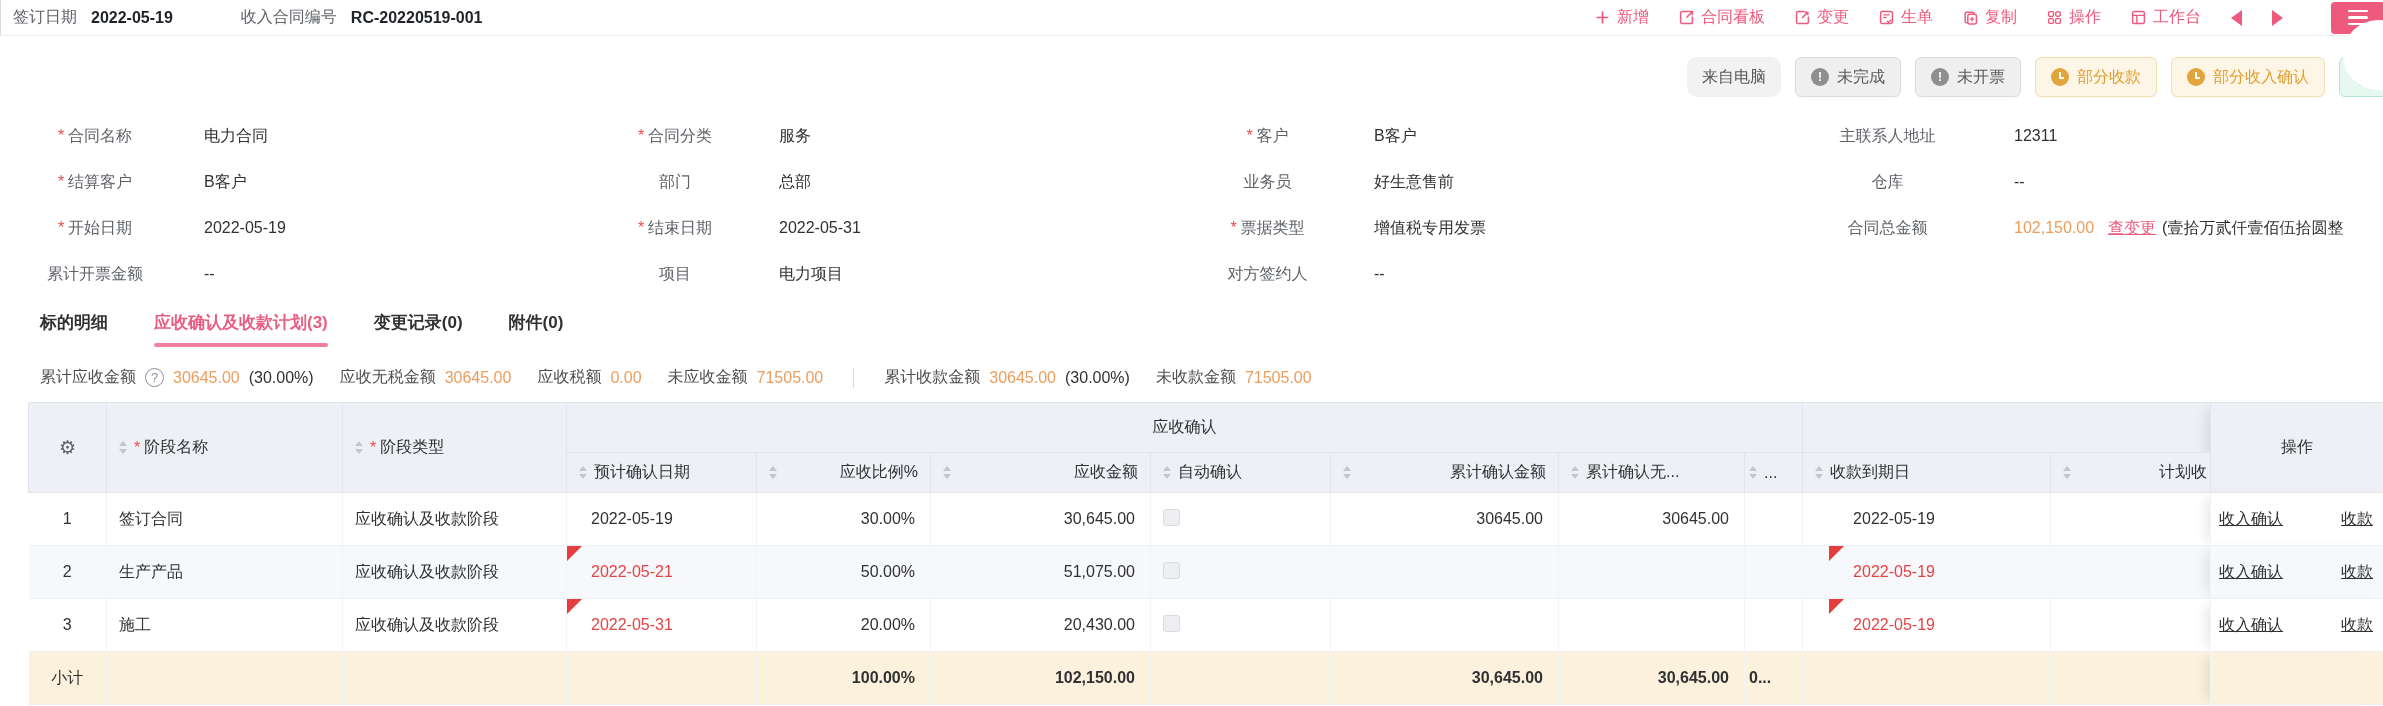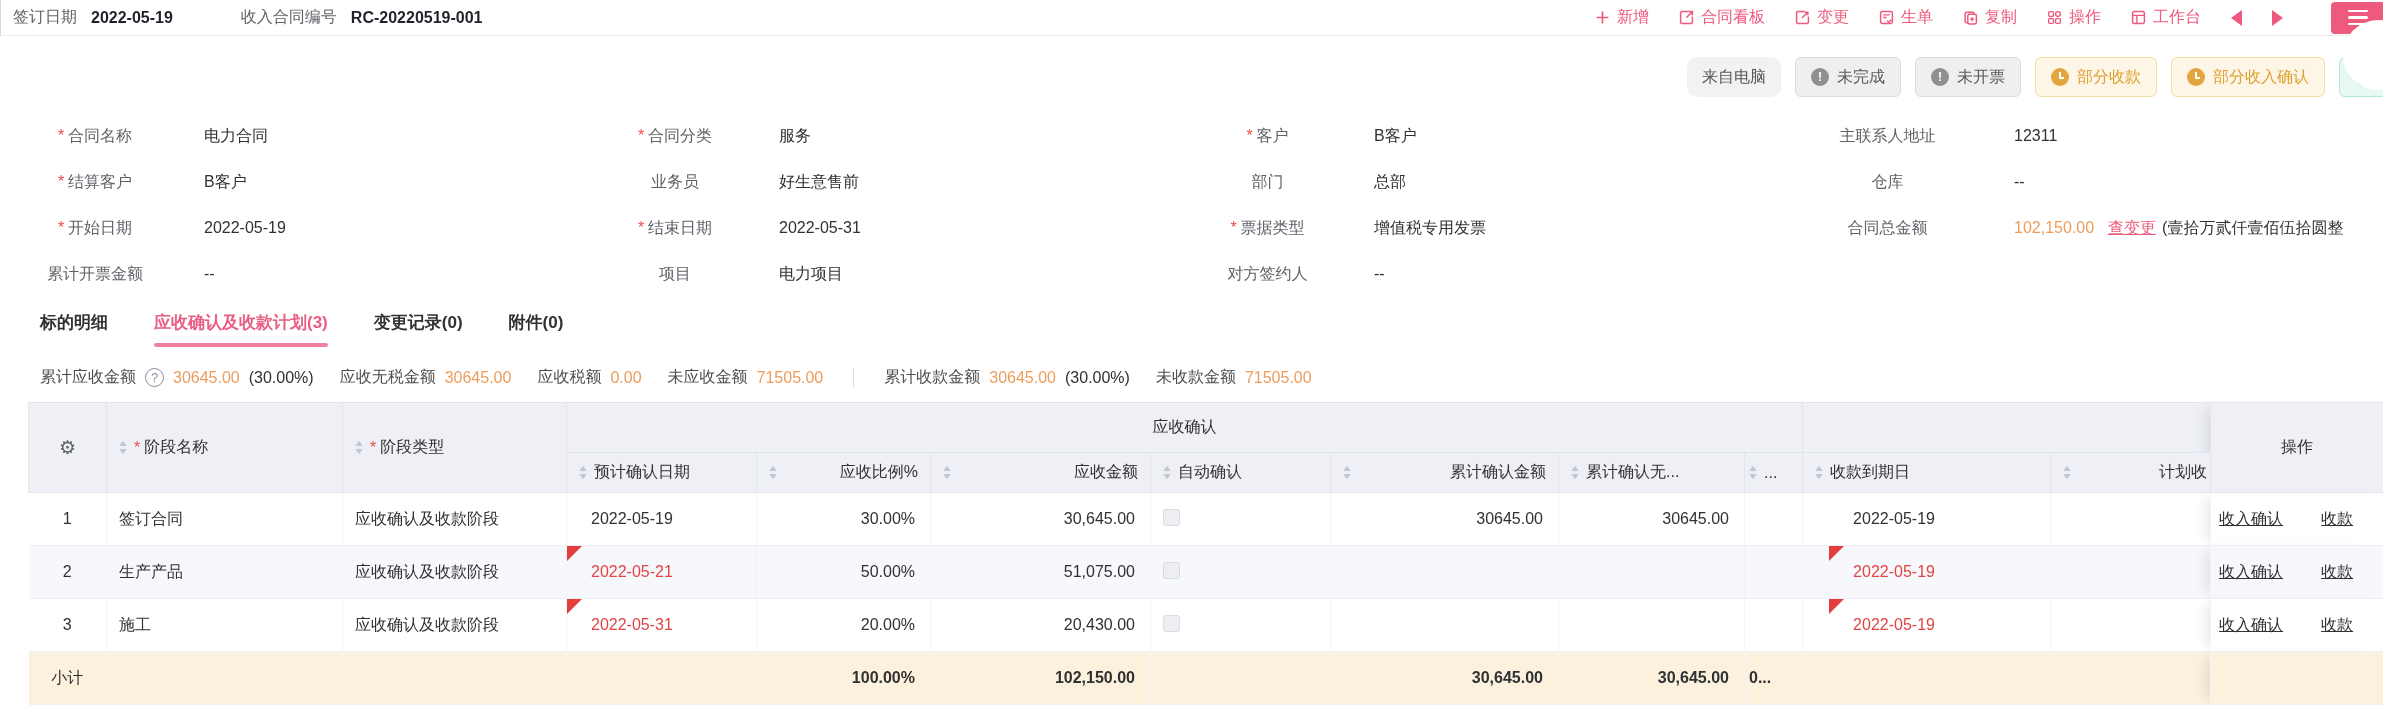--- a/index.html
+++ b/index.html
@@ -90,21 +90,21 @@
   td.date { padding-left:24px; }
   td.due { padding-left:50px; }
   tr.stripe td { background:#f7f8fc; }
   td.flagged { position:relative; }
   td.flagged::before { content:""; position:absolute; top:0; left:0; border-top:15px solid #e43d3d; border-right:15px solid transparent; }
   td.due.flagged::before { left:26px; }
   .red { color:#e04545; }
   .cb { display:inline-block; width:17px; height:17px; background:#eceef1; border:1px solid #d9dce3; border-radius:3px; cursor:pointer; }
   th.op, td.op { box-shadow:-10px 0 12px -6px rgba(31,35,41,.12); }
   td.op { background:#fff; padding:0 0 0 8px; }
-  .ops { display:flex; gap:38px;text-align:center; }
+  .ops { display:flex; gap:58px;text-align:center; }
   .alink { color:#303133; text-decoration:underline; white-space:nowrap; cursor:pointer; }
   tr.sub td { background:#fcf1dd; font-weight:700; color:#303133; }
   tr.sub td.lab { font-weight:400; text-align:center; }
   tr.sub td.op { background:#fcf1dd; }
 </style>
 </head>
 <body>
 
 <div class="page">
 
@@ -239,26 +239,26 @@
     <div class="field">
       <span class="flabel"><span>主联系人地址</span></span>
       <span class="fvalue">12311</span>
     </div>
 
     <div class="field">
       <span class="flabel"><i class="req">*</i><span>结算客户</span></span>
       <span class="fvalue">B客户</span>
     </div>
     <div class="field">
+      <span class="flabel"><span>部门</span></span>
+      <span class="fvalue">总部</span>
+    </div>
+    <div class="field">
       <span class="flabel"><span>业务员</span></span>
       <span class="fvalue">好生意售前</span>
-    </div>
-    <div class="field">
-      <span class="flabel"><span>部门</span></span>
-      <span class="fvalue">总部</span>
     </div>
     <div class="field">
       <span class="flabel"><span>仓库</span></span>
       <span class="fvalue">--</span>
     </div>
 
     <div class="field">
       <span class="flabel"><i class="req">*</i><span>开始日期</span></span>
       <span class="fvalue">2022-05-19</span>
     </div>

